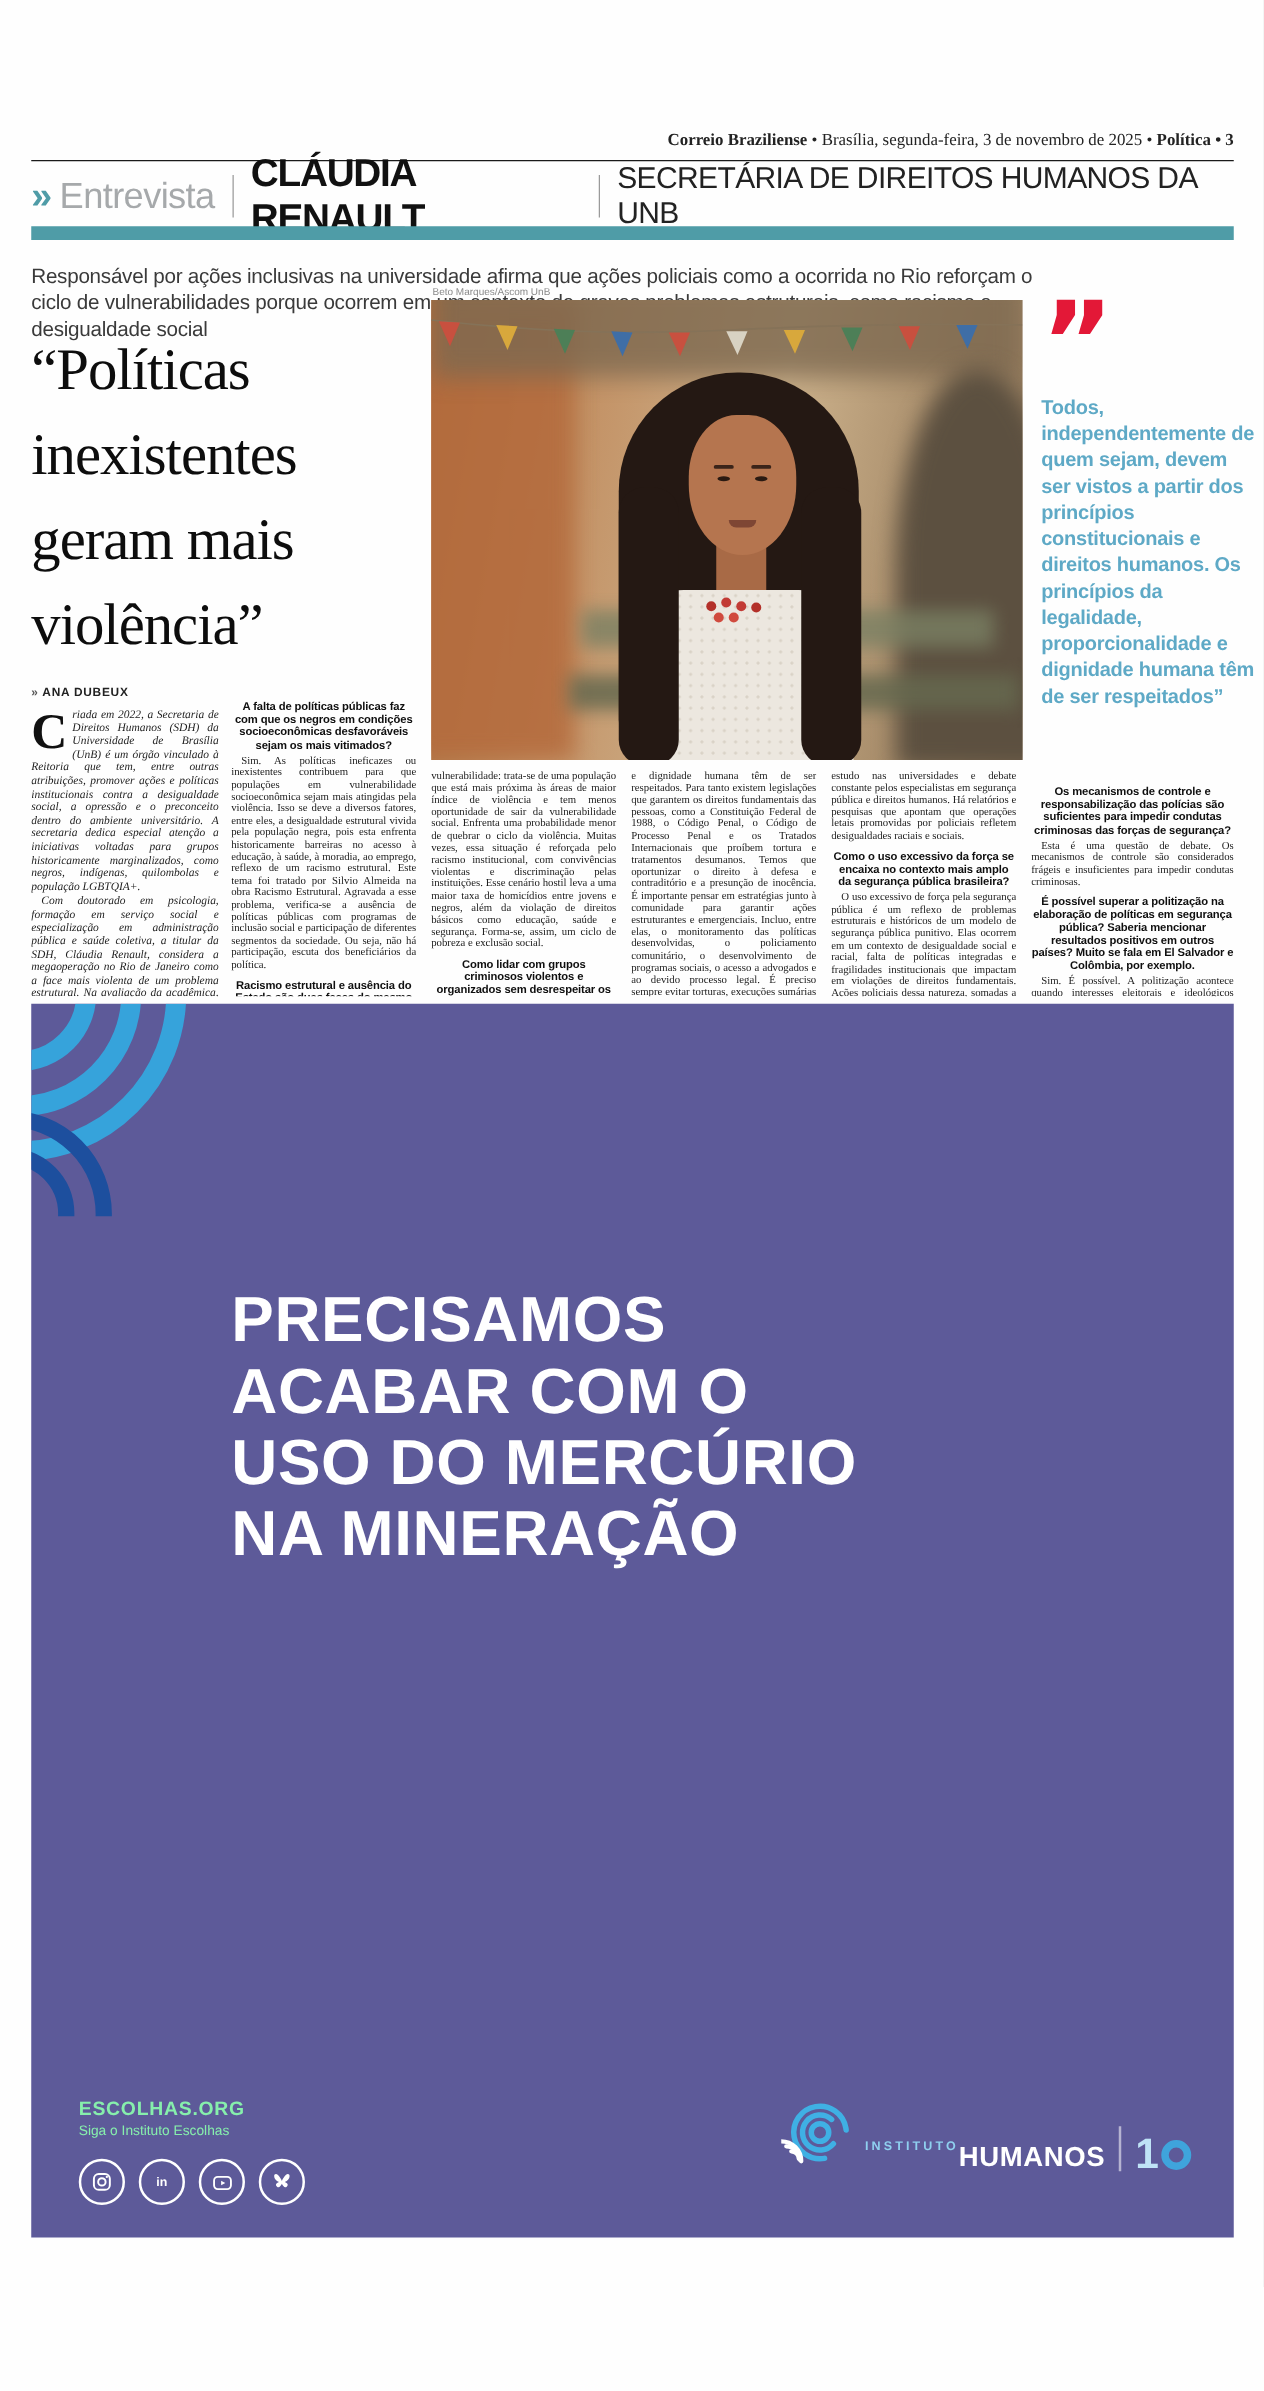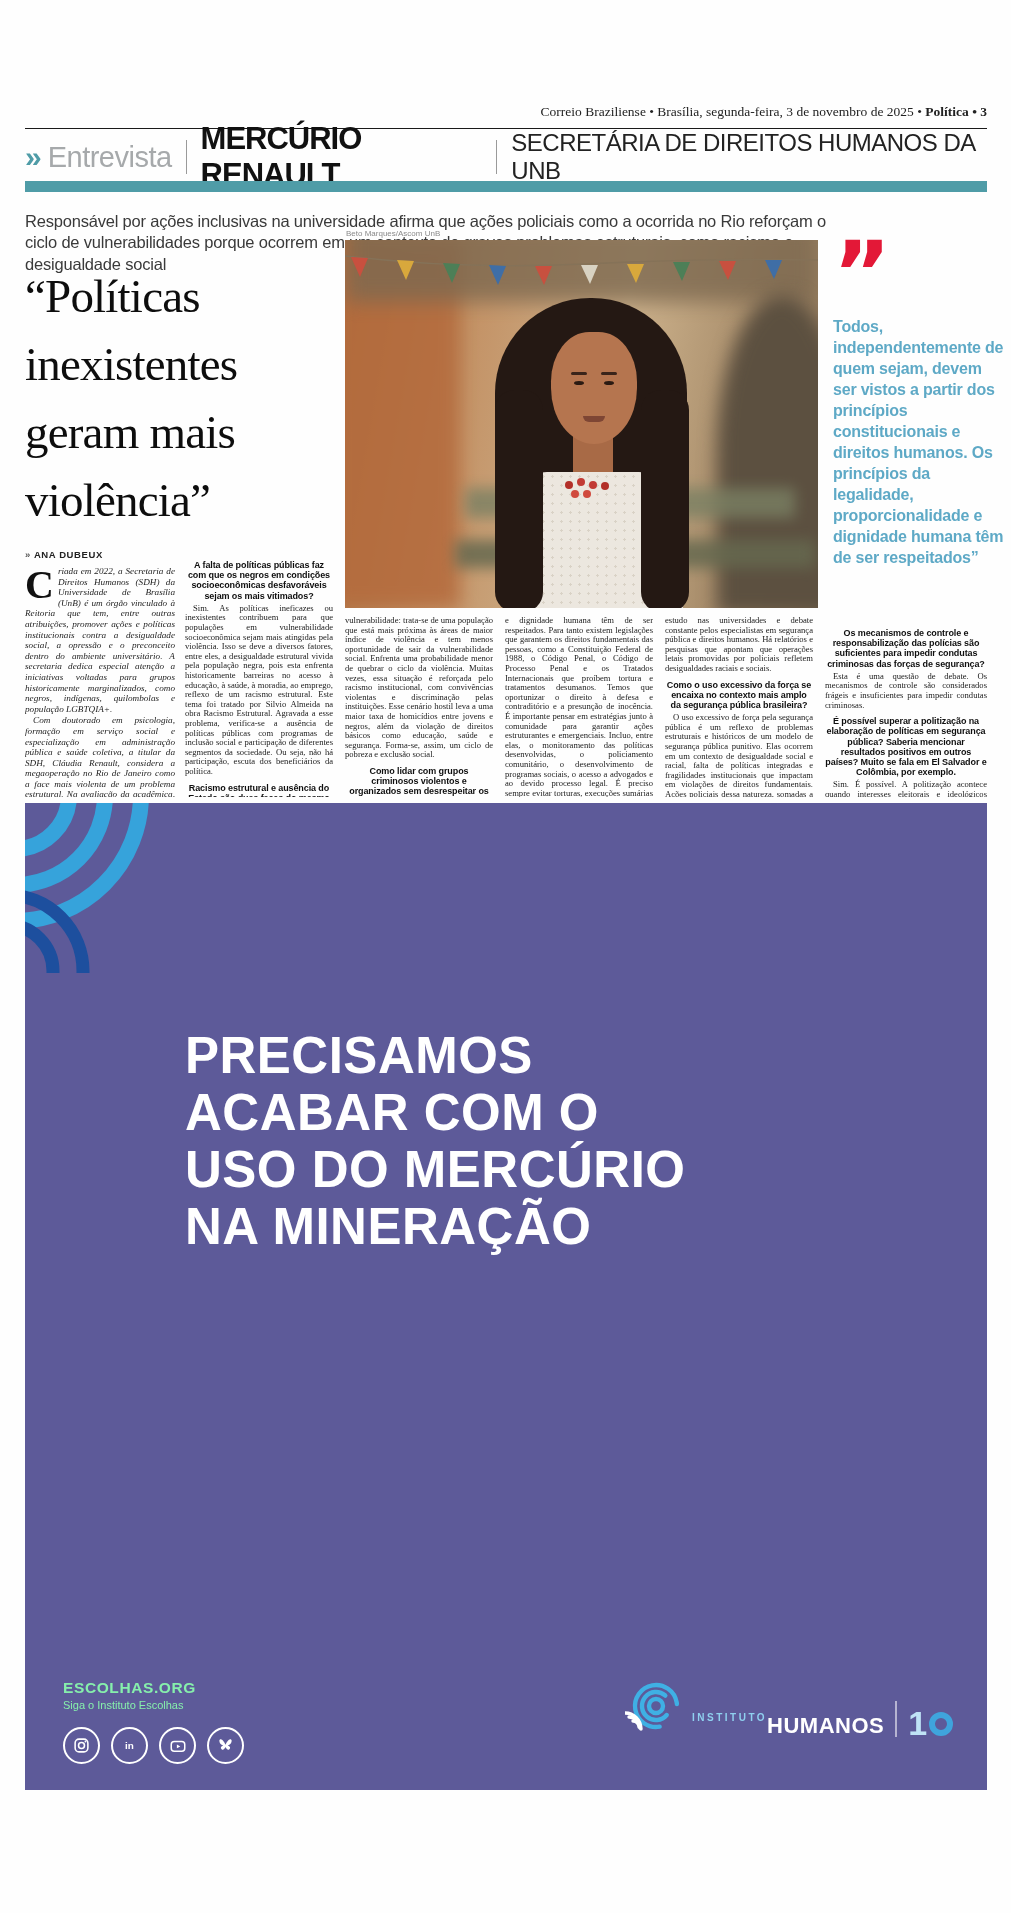--- a/index.html
+++ b/index.html
@@ -2,21 +2,21 @@
 <html lang="pt-BR"><head>
 <meta charset="utf-8">
 <style>
   html,body{margin:0;padding:0;background:#e8e8e8;}
   .page{position:relative;width:1011px;height:1913px;background:#fefefe;margin:0 auto;
         font-family:"Liberation Sans",sans-serif;color:#1a1a1a;overflow:hidden;}
 
   
   .masthead{position:absolute;top:104px;left:25px;right:24px;text-align:right;
             font-family:"Liberation Serif",serif;font-size:13.5px;color:#222;white-space:nowrap;}
-  .masthead .paper{font-weight:normal;text-align:center;}
+  .masthead .paper{font-weight:bold;text-align:center;}
   .masthead b{font-weight:bold;}
   .top-rule{position:absolute;top:128px;left:25px;right:24px;height:0;border-top:1.6px solid #1a1a1a;}
 
   
   .kicker{position:absolute;top:136px;left:25px;right:24px;height:42px;display:flex;align-items:center;gap:14px;}
   .kicker .mark{color:#4f9ca7;font-size:30px;font-weight:bold;line-height:1;}
   .kicker .label{color:#a6a9ab;font-size:29px;letter-spacing:-0.5px;margin-left:-8px;text-align:right;}
   .kicker .sep{width:1px;height:34px;background:#9a9a9a;}
   .kicker .who{font-size:31px;font-weight:800;color:#111;letter-spacing:-1px;}
   .kicker .role{font-size:24px;color:#222;letter-spacing:-0.5px;}
@@ -112,21 +112,21 @@
     <b>Política</b>
     <b> •</b>
     <b>3</b>
   </div>
   <div class="top-rule"></div>
 
   <div class="kicker">
     <span class="mark">»</span>
     <span class="label">Entrevista</span>
     <span class="sep"></span>
-    <span class="who">MERCÚRIO RENAULT</span>
+    <span class="who">CLÁUDIA RENAULT</span>
     <span class="sep"></span>
     <span class="role">SECRETÁRIA DE DIREITOS HUMANOS DA UNB</span>
   </div>
   <div class="teal-bar"></div>
 
   <p class="standfirst">Responsável por ações inclusivas na universidade afirma que ações policiais como a ocorrida no Rio reforçam o ciclo de vulnerabilidades porque ocorrem em um contexto de graves problemas estruturais, como racismo e desigualdade social</p>
 
   <h1 class="headline">“Políticas inexistentes geram mais violência”</h1>
 
   <span class="photo-credit">Beto Marques/Ascom UnB</span>

